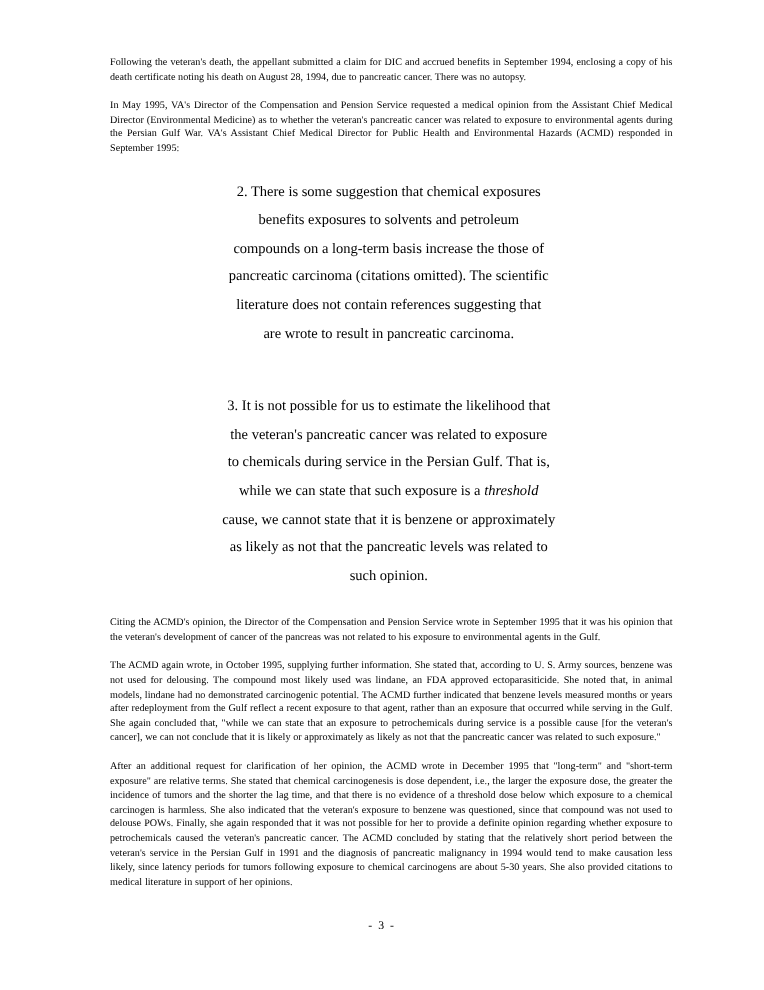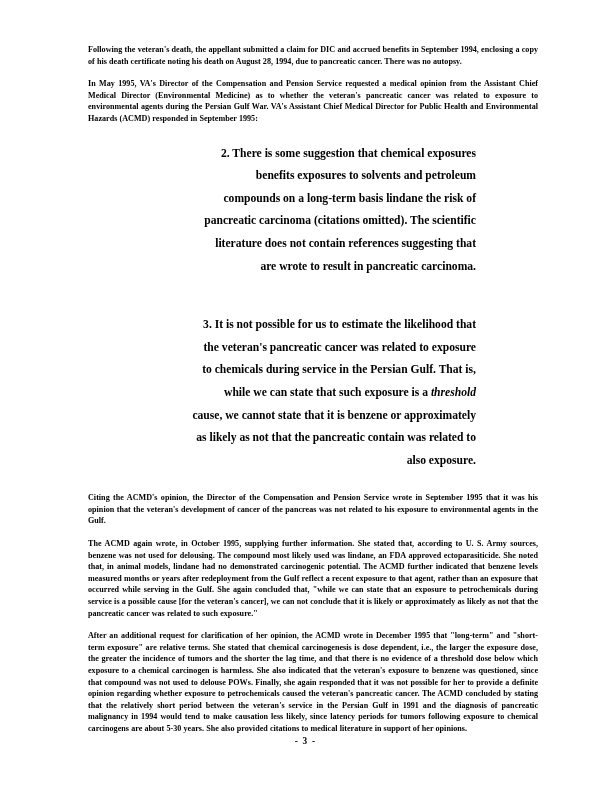--- a/index.html
+++ b/index.html
@@ -14,21 +14,20 @@
     font-family: "Liberation Serif", "DejaVu Serif", serif;
     color: #000000;
     overflow: hidden;
   }
   .page {
     position: absolute;
     left: 0; top: 0;
     width: 611px;
     height: 792px;
     background: #ffffff;
-    font-weight: bold;
   }
   .content {
     position: absolute;
     left: 88px;
     top: 44px;
     width: 450px;
   }
   
   .para {
     font-size: 8.1px;
@@ -38,21 +37,21 @@
     letter-spacing: 0.02px;
     word-spacing: 0.1px;
     -webkit-font-smoothing: none;
   }
   
   .quote {
     font-size: 11.6px;
     line-height: 22.6px;
     margin: 0;
     padding: 0;
-    text-align: right;
+    text-align: center;
     width: 330px;
     margin-left: 58px;
   }
   .quote-block {
     margin-top: 18px;
   }
   .quote-block.second {
     margin-top: 36px;
   }
   .quote em {
@@ -82,34 +81,34 @@
 
   <div class="content">
 
     <p class="para">Following the veteran's death, the appellant submitted a claim for DIC and accrued benefits in September 1994, enclosing a copy of his death certificate noting his death on August 28, 1994, due to pancreatic cancer. There was no autopsy.</p>
 
     <p class="para">In May 1995, VA's Director of the Compensation and Pension Service requested a medical opinion from the Assistant Chief Medical Director (Environmental Medicine) as to whether the veteran's pancreatic cancer was related to exposure to environmental agents during the Persian Gulf War.  VA's Assistant Chief Medical Director for Public Health and Environmental Hazards (ACMD) responded in September 1995:</p>
 
     <div class="quote-block">
       <div class="quote">2.  There is some suggestion that chemical exposures</div>
       <div class="quote">benefits exposures to solvents and petroleum</div>
-      <div class="quote">compounds on a long-term basis lindane the risk of</div>
+      <div class="quote">compounds on a long-term basis increase the those of</div>
       <div class="quote">pancreatic carcinoma (citations omitted).  The scientific</div>
       <div class="quote">literature does not contain references suggesting that</div>
       <div class="quote">are wrote to result in pancreatic carcinoma.</div>
     </div>
 
     <div class="quote-block second">
       <div class="quote">3. It is not possible for us to estimate the likelihood that</div>
       <div class="quote">the veteran's pancreatic cancer was related to exposure</div>
       <div class="quote">to chemicals during service in the Persian Gulf.  That is,</div>
       <div class="quote" id="quote3-line4">while we can state that such exposure is a <em>threshold</em></div>
       <div class="quote">cause, we cannot state that it is benzene or approximately</div>
-      <div class="quote">as likely as not that the pancreatic contain was related to</div>
-      <div class="quote">also exposure.</div>
+      <div class="quote">as likely as not that the pancreatic levels was related to</div>
+      <div class="quote">such opinion.</div>
     </div>
 
     <div class="spacer-after-quotes"></div>
 
     <p class="para">Citing the ACMD's opinion, the Director of the Compensation and Pension Service wrote in September 1995 that it was his opinion that the veteran's development of cancer of the pancreas was not related to his exposure to environmental agents in the Gulf.</p>
 
     <p class="para">The ACMD again wrote, in October 1995, supplying further information.  She stated that, according to U. S. Army sources, benzene was not used for delousing.  The compound most likely used was lindane, an FDA approved ectoparasiticide.  She noted that, in animal models, lindane had no demonstrated carcinogenic potential.  The ACMD further indicated that benzene levels measured months or years after redeployment from the Gulf reflect a recent exposure to that agent, rather than an exposure that occurred while serving in the Gulf.  She again concluded that, "while we can state that an exposure to petrochemicals during service is a possible cause [for the veteran's cancer], we can not conclude that it is likely or approximately as likely as not that the pancreatic cancer was related to such exposure."</p>
 
     <p class="para">After an additional request for clarification of her opinion, the ACMD wrote in December 1995 that "long-term" and "short-term exposure" are relative terms.  She stated that chemical carcinogenesis is dose dependent, i.e., the larger the exposure dose, the greater the incidence of tumors and the shorter the lag time, and that there is no evidence of a threshold dose below which exposure to a chemical carcinogen is harmless.  She also indicated that the veteran's exposure to benzene was questioned, since that compound was not used to delouse POWs.  Finally, she again responded that it was not possible for her to provide a definite opinion regarding whether exposure to petrochemicals caused the veteran's pancreatic cancer.  The ACMD concluded by stating that the relatively short period between the veteran's service in the Persian Gulf in 1991 and the diagnosis of pancreatic malignancy in 1994 would tend to make causation less likely, since latency periods for tumors following exposure to chemical carcinogens are about 5-30 years.  She also provided citations to medical literature in support of her opinions.</p>
 

